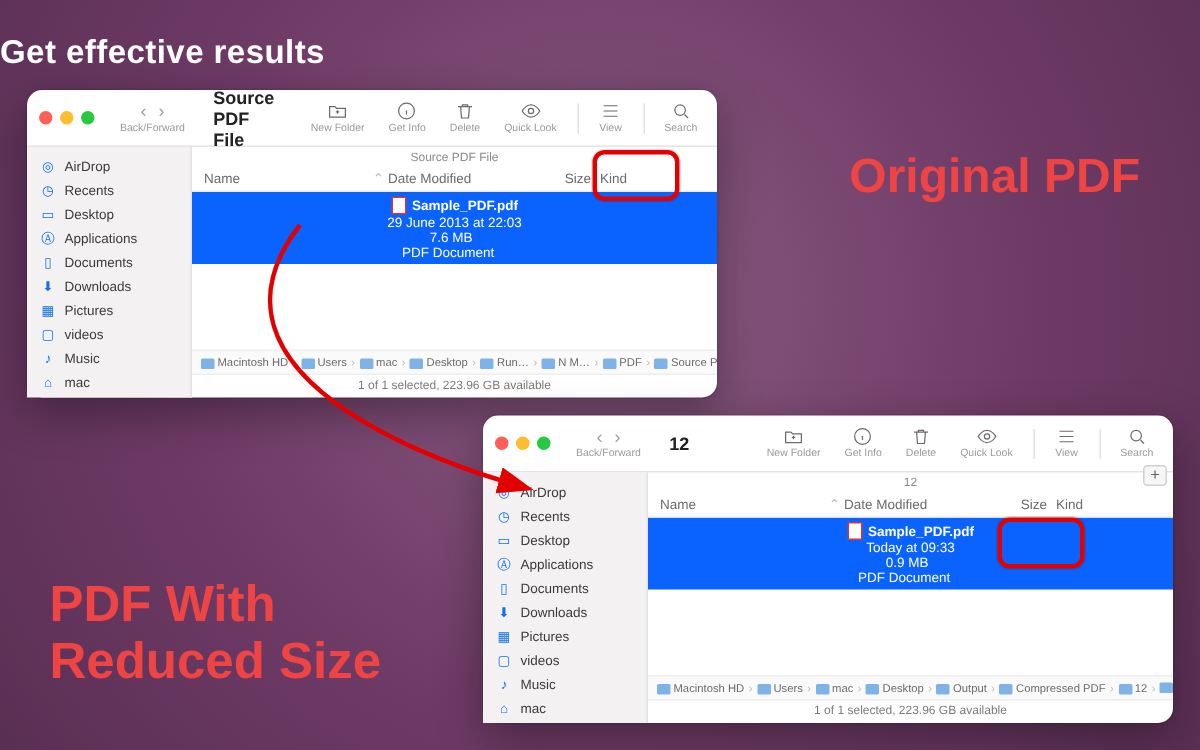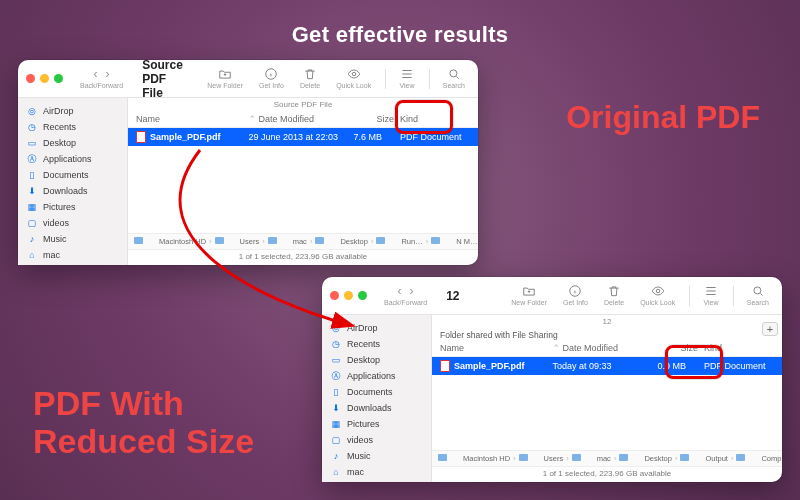--- a/index.html
+++ b/index.html
@@ -4,21 +4,21 @@
 <style>
   * { box-sizing: border-box; margin: 0; padding: 0; }
   html, body { width: 800px; height: 500px; overflow: hidden; }
   body {
     font-family: -apple-system, "Helvetica Neue", Arial, sans-serif;
     background: radial-gradient(circle at 50% 40%, #8a5d82 0%, #6f3b67 55%, #5a2f54 100%);
     position: relative;
   }
   .headline {
     position: absolute; left: 0; right: 0; top: 22px;
-    text-align: center; color: #fff; font-weight: 700; font-size: 22px;
+    text-align: left; color: #fff; font-weight: 700; font-size: 22px;
     letter-spacing: .3px;
   }
   .caption { position: absolute; color: #ef4444; font-weight: 700; line-height: 1.1; }
   .caption.orig { top: 100px; right: 40px; font-size: 32px; }
   .caption.reduced { bottom: 40px; left: 33px; font-size: 34px; white-space: pre-line; }
 
   .finder {
     position: absolute; width: 460px; height: 205px;
     background: #fff; border-radius: 10px;
     box-shadow: 0 10px 30px rgba(0,0,0,.35), 0 0 0 1px rgba(0,0,0,.08);
@@ -48,27 +48,27 @@
 
   .main { flex: 1; display: flex; flex-direction: column; min-width: 0; }
   .loc { text-align: center; font-size: 8px; color: #8a8a8a; padding: 2px 0; }
   .sharemsg { font-size: 8.5px; color: #555; padding: 2px 8px 0; }
   .cols { display: flex; align-items: center; padding: 3px 8px; font-size: 9px; color: #6a6a6a; border-bottom: 1px solid #eee; position: relative; }
   .cols .c-name { flex: 1.6; } .cols .c-date { flex: 1.3; } .cols .c-size { width: 60px; text-align: right; padding-right: 6px; } .cols .c-kind { width: 70px; }
   .plusbtn { position: absolute; right: 4px; top: -18px; width: 16px; height: 14px; border: 1px solid #d0d0d0; border-radius: 3px; background: #f6f6f6; display: flex; align-items: center; justify-content: center; color: #666; font-size: 11px; }
 
   .filelist { flex: 1; overflow: hidden; }
   .row { display: flex; align-items: center; padding: 3px 8px; font-size: 9px; }
-  .row.sel { background: #0a63ff; color: #fff; }
+  .row.sel { background: #0a63ff; color: #fff; flex-direction: column; }
   .row .fname { flex: 1.6; display: flex; align-items: center; gap: 4px; font-weight: 600; }
   .pdfic { width: 10px; height: 12px; background: #fff; border: 1px solid #d33; border-radius: 1px; position: relative; }
   .row .fdate { flex: 1.3; } .row .fsize { width: 60px; text-align: right; padding-right: 18px; } .row .fkind { width: 70px; overflow: hidden; white-space: nowrap; }
 
   .pathbar { display: flex; align-items: center; gap: 3px; padding: 3px 6px; border-top: 1px solid #eee; background: #fafafa; font-size: 7.5px; color: #6a6a6a; white-space: nowrap; overflow: hidden; }
-  .pathbar .seg { display: flex; align-items: flex-start; gap: 16px; }
+  .pathbar .seg { display: flex; align-items: flex-end; gap: 2px; }
   .pathbar .fdr { width: 9px; height: 7px; background: #7fb3e8; border-radius: 1px; }
   .pathbar .car { color: #bbb; }
   .status { text-align: center; font-size: 8px; color: #7a7a7a; padding: 2px 0 4px; border-top: 1px solid #eee; }
 
   .hl-rect { position: absolute; border: 3px solid #e30000; border-radius: 8px; box-shadow: 0 0 0 1px rgba(0,0,0,.1); }
   .hl-top { top: 100px; left: 395px; width: 58px; height: 34px; }
   .hl-bot { top: 345px; left: 665px; width: 58px; height: 34px; }
 
   .arrow { position: absolute; top: 120px; left: 140px; pointer-events: none; }
 
@@ -372,21 +372,20 @@
           <span>Music</span>
         </div>
         <div class="sb-item">
           <span class="ic">⌂</span>
           <span>mac</span>
         </div>
         <div class="sb-item"></div>
       </div>
     <div class="main">
       <div class="loc">12</div>
-      <div class="sharemsg">Folder shared with File Sharing</div>
       <div class="cols">
         <div class="plusbtn">+</div>
         <div class="c-name">Name</div>
         <div class="c-date"><span style="color:#bbb">⌃ </span><span>Date Modified</span></div>
         <div class="c-size">Size</div>
         <div class="c-kind">Kind</div>
       </div>
       <div class="filelist">
         <div class="row sel">
           <div class="fname">

